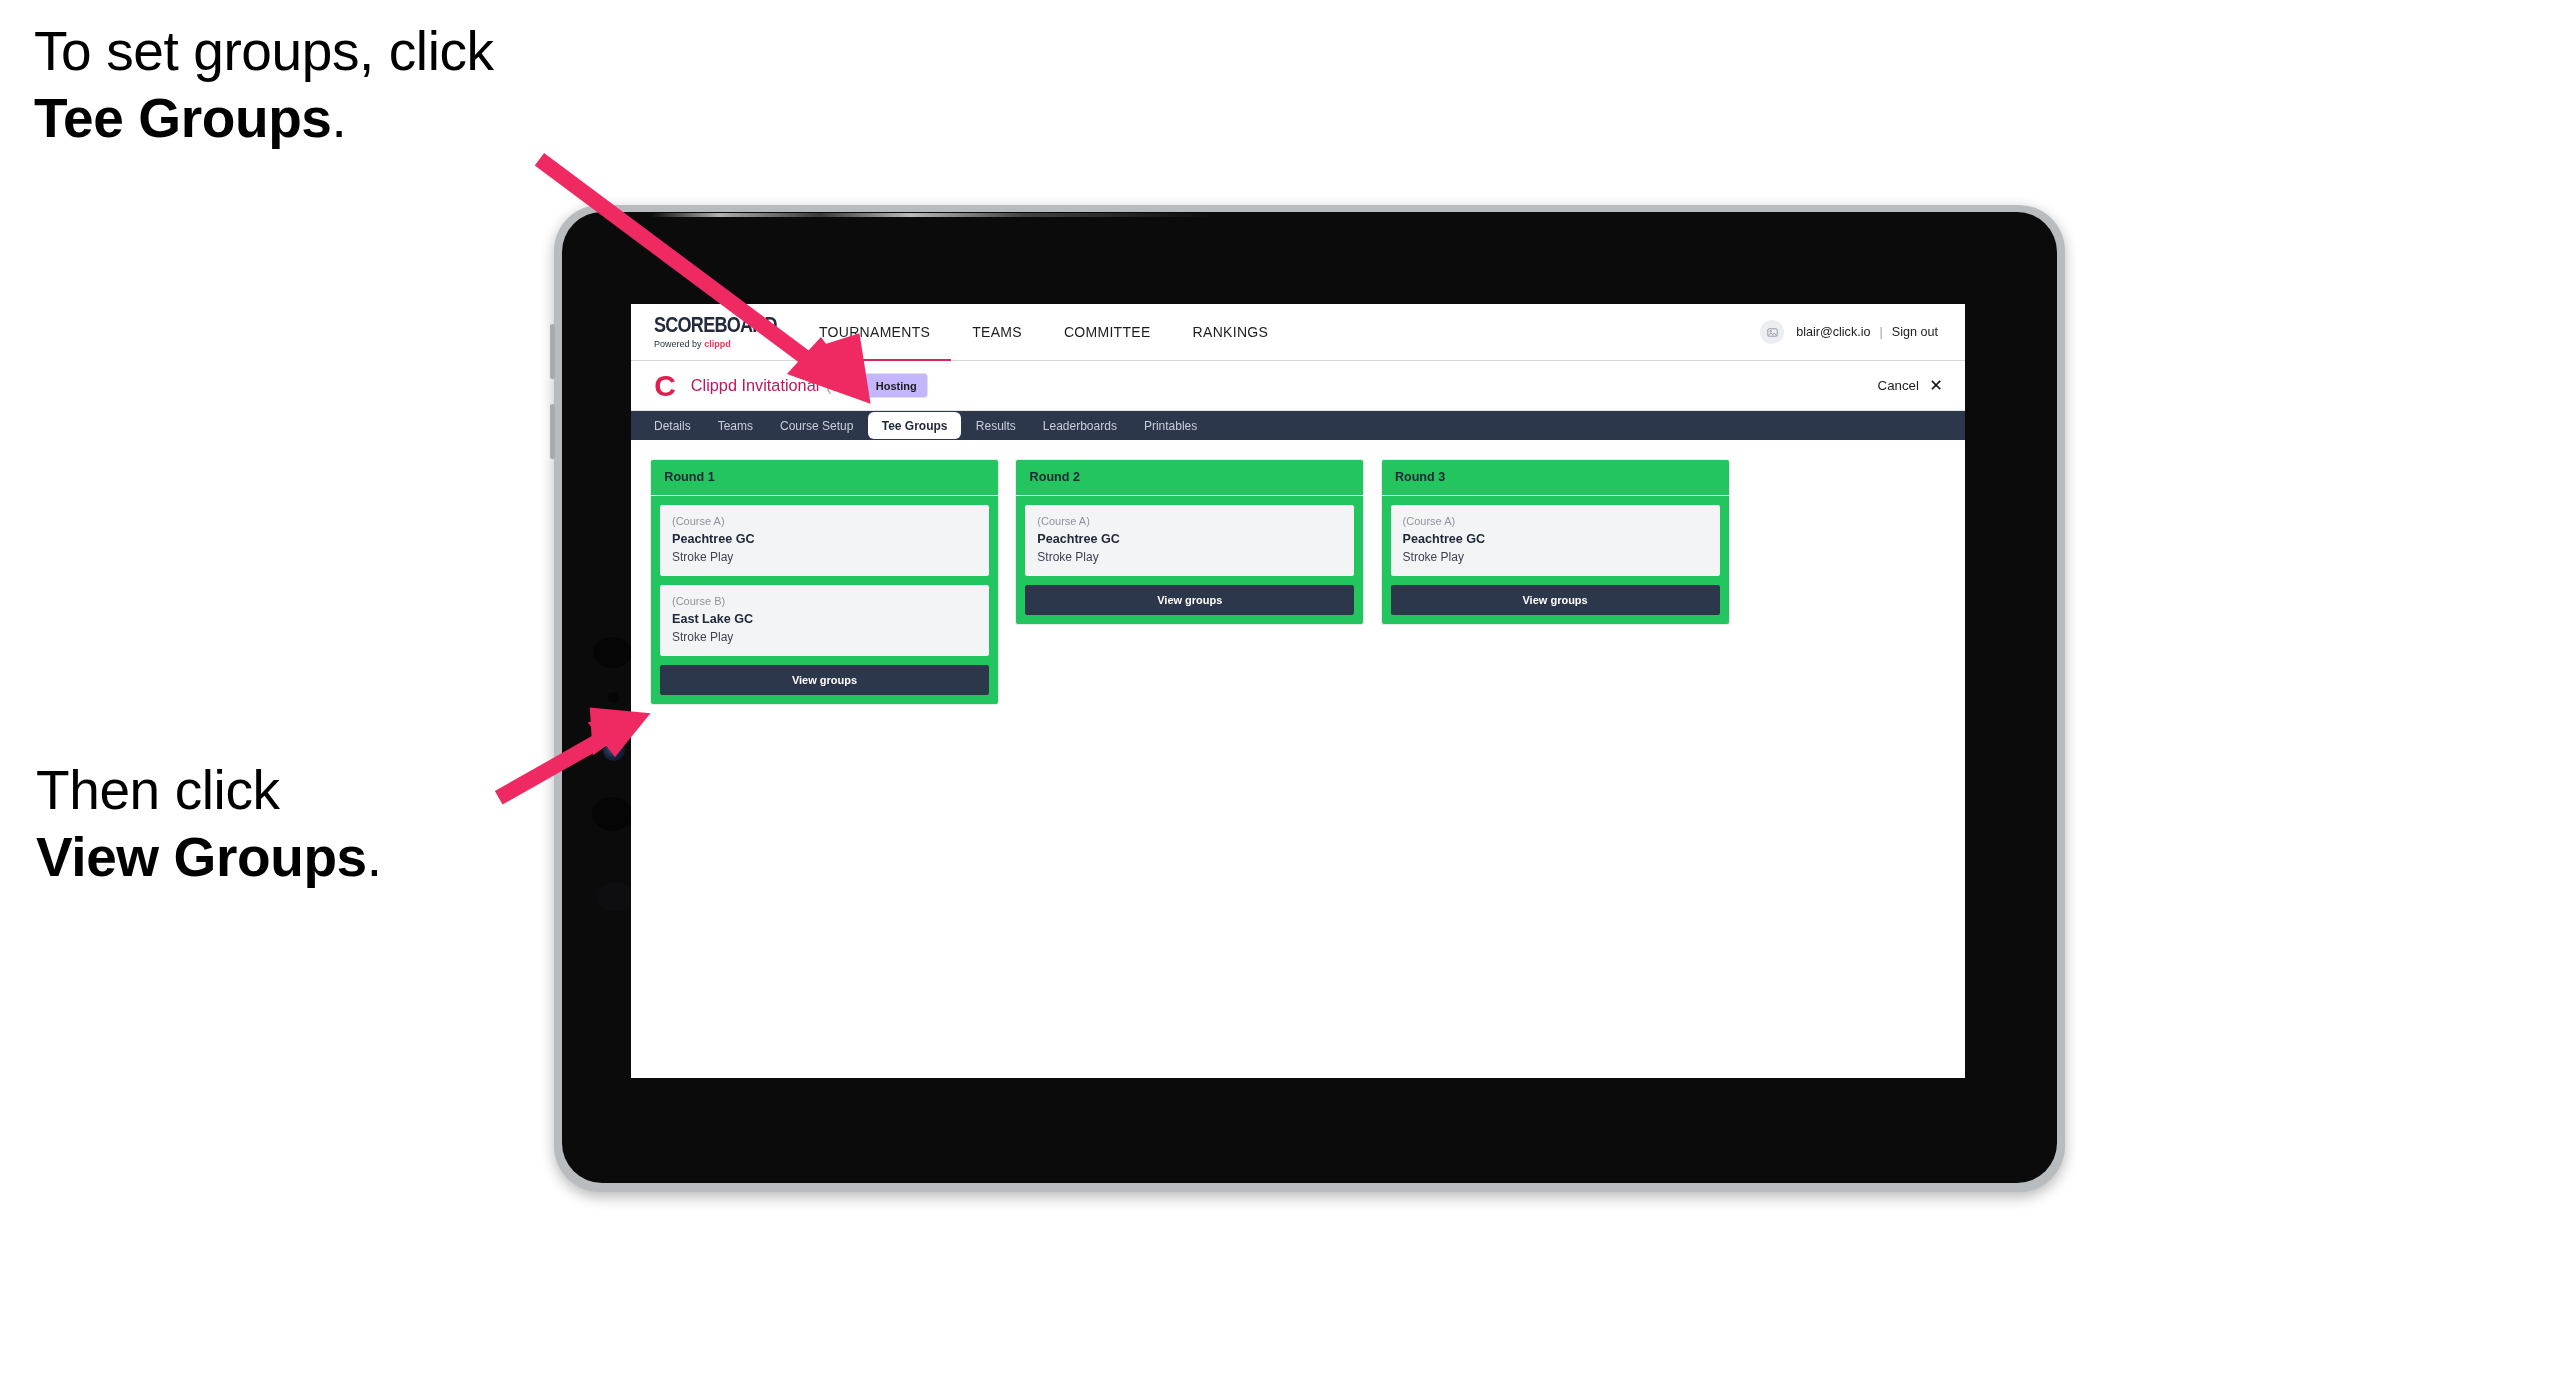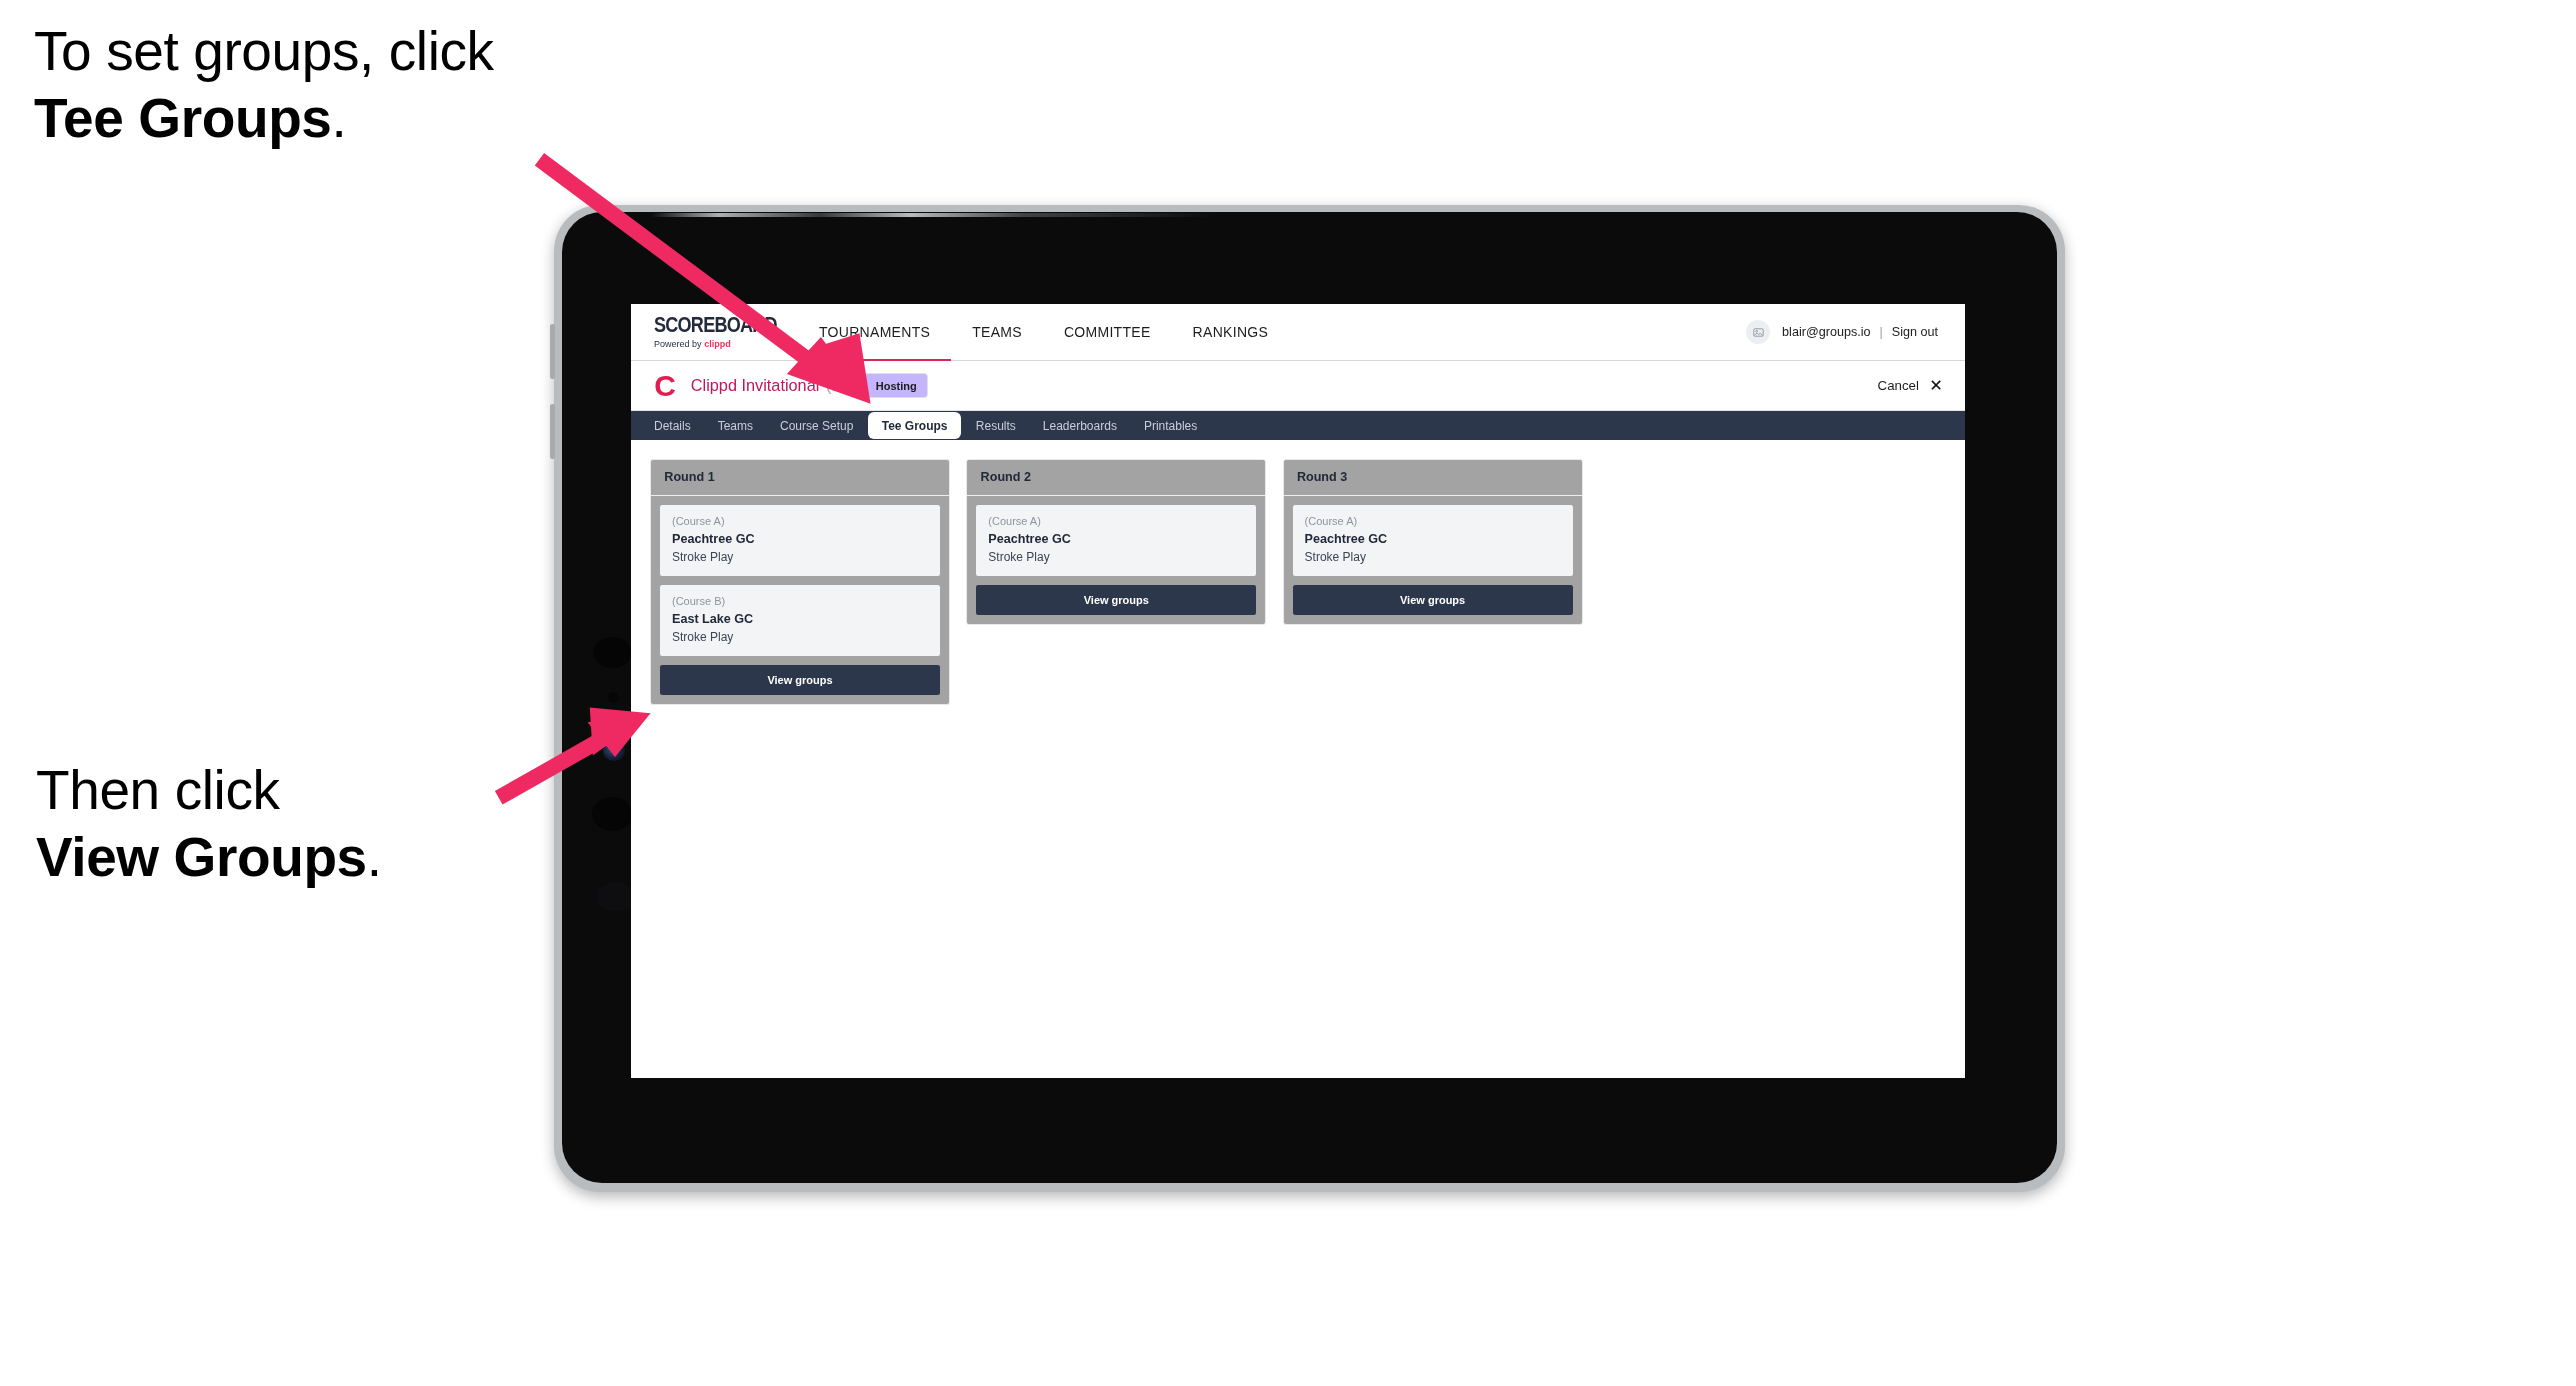--- a/index.html
+++ b/index.html
@@ -152,21 +152,21 @@
   }
   .tab.active {
     background: #ffffff; color: #1f2838; font-weight: 700;
     padding: 7.4px 13.3px; border-radius: 6px;
   }
 
   
   .content { background: #fff; padding: 19px 19px 0 19px; }
   .rounds { display: flex; gap: 16.3px; align-items: flex-start; }
   .round-card {
-    width: 300px; background: #a3a3a3;
+    width: 349px; background: #22c55e;
     border: 0.7px solid #e9eaec; border-radius: 3px; overflow: hidden;
   }
   .round-head {
     padding: 10.4px 13.3px; font-size: 12.6px; font-weight: 700; color: #222a38;
     border-bottom: 0.7px solid #eceef0;
   }
   .round-body { padding: 9px; }
   .course-box {
     background: #f3f4f6; border-radius: 2.2px; padding: 10.4px 12px 12px 12px;
     margin-bottom: 9px;
@@ -233,21 +233,21 @@
       </div>
 
       <div class="nav-right">
         <span class="avatar">
           <svg width="11" height="11" viewBox="0 0 16 16" fill="none" stroke="#8d93a0" stroke-width="1.3">
             <rect x="1.2" y="2.6" width="13.6" height="10.8" rx="1.6"></rect>
             <circle cx="5.4" cy="6.2" r="1.2"></circle>
             <path d="M2 12.2l3.6-3.6 2.6 2.6 2.3-2.1 3.3 3.1"></path>
           </svg>
         </span>
-        <span class="user-email">blair@groups.io</span>
+        <span class="user-email">blair@click.io</span>
         <span class="user-sep">|</span>
         <span class="signout">Sign out</span>
       </div>
     </div>
 
     <div class="titlebar">
       <span class="c-logo">C</span>
       <span class="t-name">Clippd Invitational</span>
       <span class="t-gender">(Me</span>
       <span class="hosting-badge">Hosting</span>

